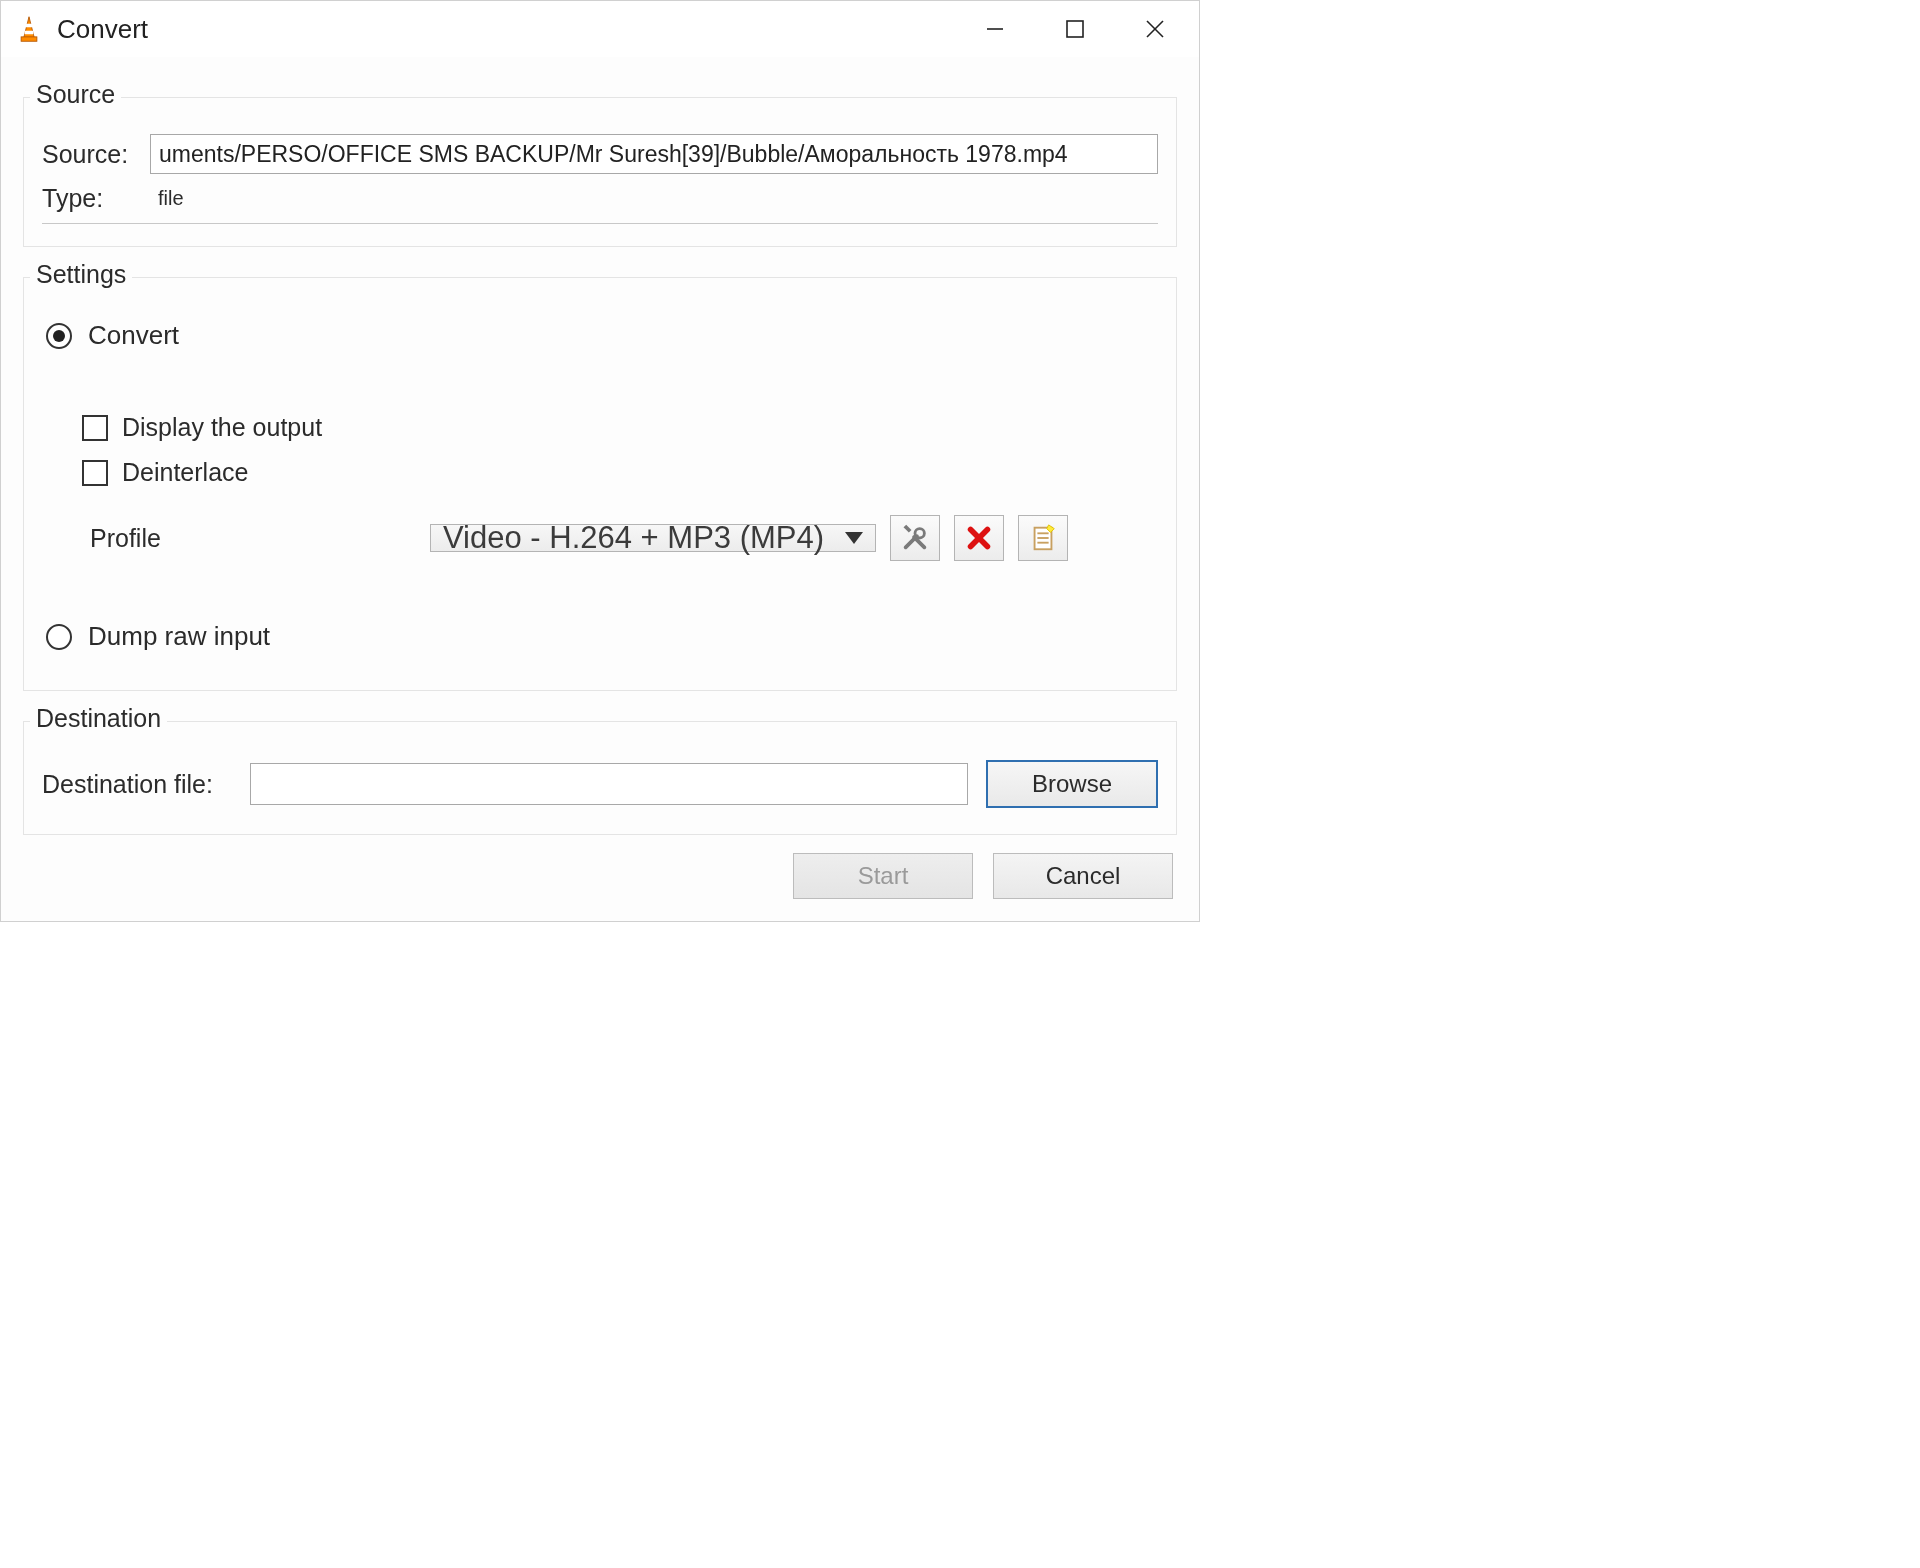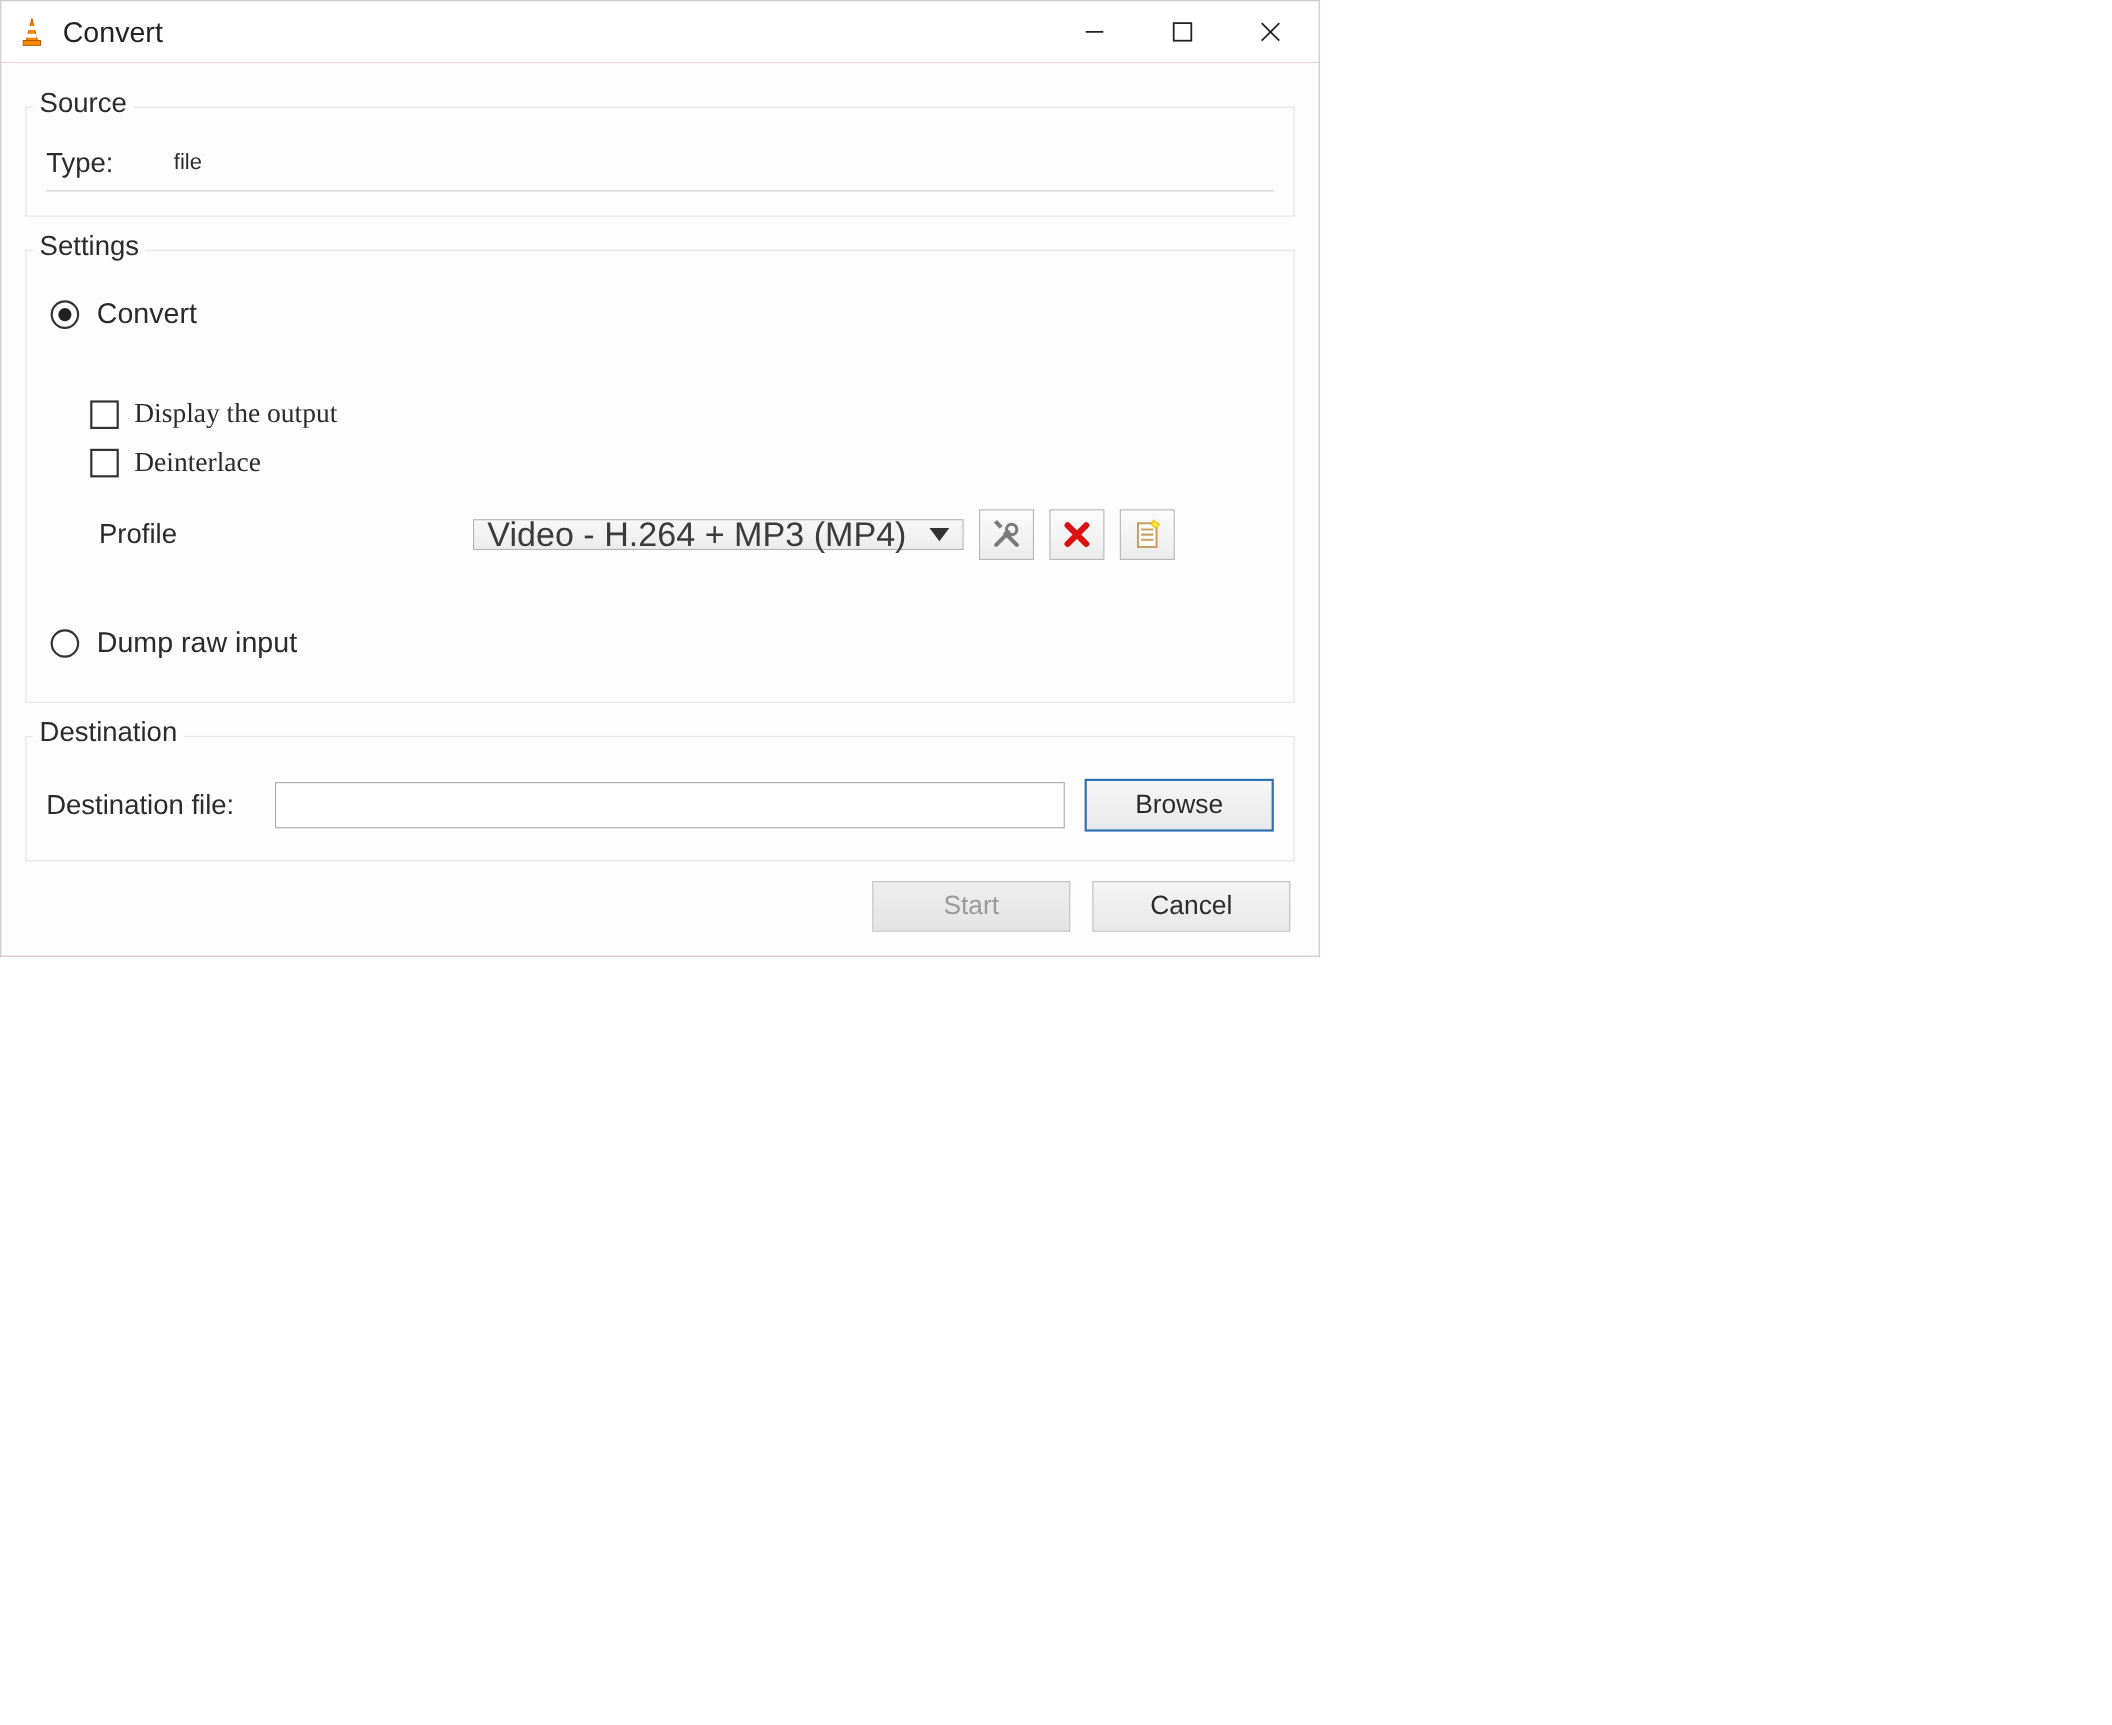--- a/index.html
+++ b/index.html
@@ -114,21 +114,21 @@
   }
   .radio.checked::after {
     content: "";
     width: 12px; height: 12px;
     border-radius: 50%;
     background: #222;
   }
   .radio-label { font-size: 26px; }
 
   
-  .check-row { margin-left: 36px; font-family: Liberation Serif, serif; }
+  .check-row { margin-left: 36px; }
   .checkbox {
     width: 26px; height: 26px;
     border: 2px solid #333;
     background: #fff;
     margin-right: 14px;
   }
   .check-label { font-size: 25px; }
 
   
   .profile-row {
@@ -247,20 +247,24 @@
             <line x1="19" y1="3" x2="3" y2="19"></line>
           </svg>
       </div>
     </div>
   </div>
 
   <div class="client">
 
     <div class="group source-group">
       <legend>Source</legend>
+      <div class="row">
+        <label class="static">Source:</label>
+        <input class="text-input" type="text" readonly="" value="uments/PERSO/OFFICE SMS BACKUP/Mr Suresh[39]/Bubble/Аморальность 1978.mp4" style="">
+      </div>
       <div class="row">
         <label class="static">Type:</label>
         <span class="type-value">file</span>
       </div>
       <hr>
     </div>
 
     <div class="group">
       <legend>Settings</legend>
       <div class="settings-inner">

